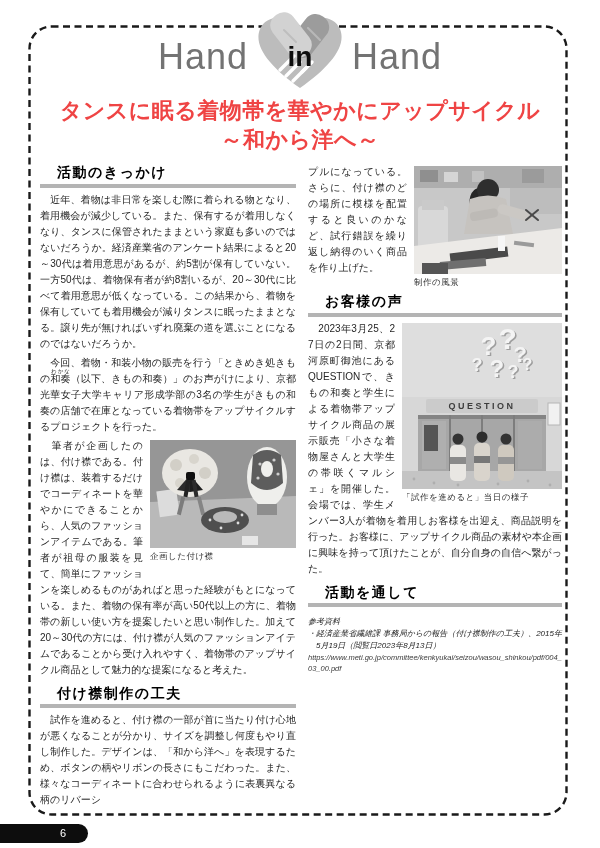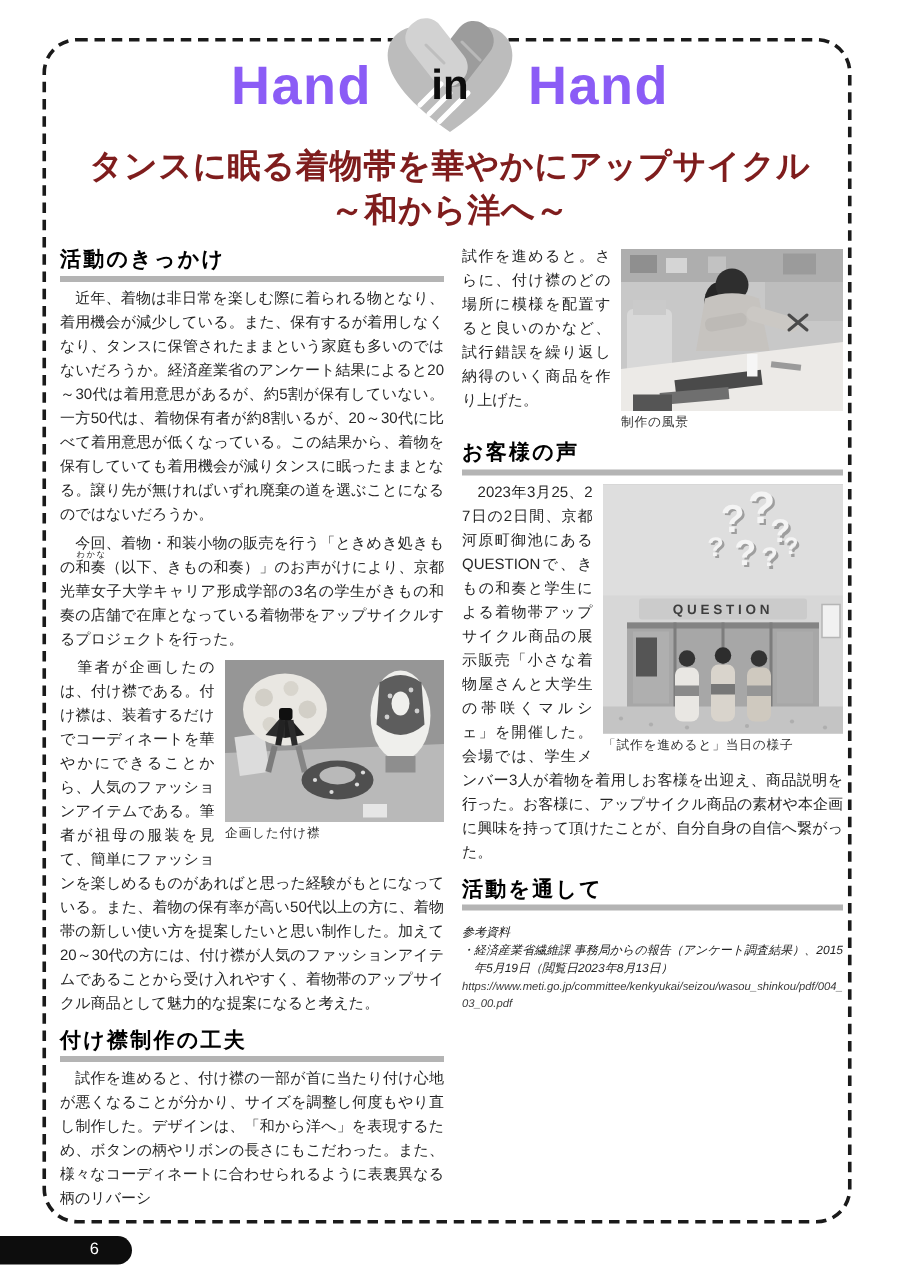--- a/index.html
+++ b/index.html
@@ -3,31 +3,31 @@
 <meta charset="utf-8">
 <style>
   html,body{margin:0;padding:0;background:#fff;}
   .page{
     position:relative;width:600px;height:848px;background:#fff;overflow:hidden;
     font-family:"Liberation Sans","DejaVu Sans",sans-serif;color:#222;
   }
   .frame{position:absolute;left:28px;top:25px;width:540px;height:791px;}
   .header{position:absolute;left:40px;top:8px;width:520px;text-align:center;z-index:2;}
   .logo-row{display:flex;align-items:flex-start;justify-content:center;height:88px;}
-  .logo-word{font-size:36px;font-weight:bold;color:#8b5cf6;letter-spacing:1px;margin-top:28px;}
+  .logo-word{font-size:36px;font-weight:normal;color:#737373;letter-spacing:1px;margin-top:28px;}
   .logo-svg{width:100px;height:88px;margin:0 2px;}
-  .title{font-size:22px;font-weight:bold;color:#7f1d1d;line-height:1.32;letter-spacing:.5px;}
+  .title{font-size:22px;font-weight:bold;color:#ef4444;line-height:1.32;letter-spacing:.5px;}
   .columns{position:absolute;left:40px;top:164px;width:522px;display:flex;gap:12px;z-index:1;}
   .col{font-size:10px;line-height:16px;text-align:justify;color:#262626;word-break:break-all;}
   .col-left{width:256px;}
   .col-right{width:254px;}
   .col p{margin:0 0 3px 0;}
   .sec{clear:both;margin:7px 0 4px 0;}
   .sec.first{margin-top:0;}
-  .sec-title{font-size:14px;font-weight:bold;color:#000;letter-spacing:1.5px;padding-bottom:2px;line-height:1.25;}
+  .sec-title{font-size:14px;font-weight:bold;color:#000;letter-spacing:1.5px;padding-bottom:2px;line-height:1.25;margin-left:17px;}
   .sec-bar{height:4px;background:#b4b4b4;}
   .ph{float:right;margin:2px 0 3px 7px;}
   .ph svg{display:block;background:#a9a9a9;}
   .cap{font-size:8.5px;color:#333;text-align:right;margin-top:18px;line-height:1.25;letter-spacing:.5px;}
   ruby rt{font-size:5.5px;color:#222;}
   .refs{clear:both;margin-top:9px;font-size:8px;line-height:1.5;color:#222;font-style:italic;}
   .ref-item{padding-left:8px;text-indent:-8px;}
   .ref-url{font-size:7.5px;color:#3a3a3a;overflow-wrap:anywhere;}
   .author{clear:both;margin-top:9px;font-size:9px;color:#1c1c1c;letter-spacing:.3px;}
   .page-tab{
@@ -153,21 +153,21 @@
             </g>
             <polygon points="0,80 148,62 148,108 0,108" fill="#eceae7"></polygon>
             <rect x="36" y="84" width="58" height="10" fill="#4a4a4a" transform="rotate(-7 65 89)"></rect>
             <rect x="26" y="94" width="46" height="8" fill="#6f6f6f" transform="rotate(-5 49 98)"></rect>
             <rect x="8" y="97" width="26" height="11" fill="#555555"></rect>
             <rect x="84" y="70" width="7" height="15" fill="#f6f6f6"></rect>
             <rect x="100" y="76" width="20" height="4" fill="#9a9a9a" transform="rotate(7 110 78)"></rect>
           </svg>
           <span class="cap">制作の風景</span>
         </span>
-        <span>試作を進めると。さらに、付け襟のどの場所に模様を配置すると良いのかなど、試行錯誤を繰り返し納得のいく商品を作り上げた。</span>
+        <span>プルになっている。さらに、付け襟のどの場所に模様を配置すると良いのかなど、試行錯誤を繰り返し納得のいく商品を作り上げた。</span>
       </p>
 
       <div class="sec">
         <div class="sec-title">お客様の声</div>
         <div class="sec-bar"></div>
       </div>
       <p>
         <span class="ph">
           <svg width="160" height="166" viewBox="0 0 160 166">
             <rect width="160" height="166" fill="#d7d7d7"></rect>
@@ -232,21 +232,21 @@
         <span>　2023年3月25、27日の2日間、京都河原町御池にあるQUESTIONで、きもの和奏と学生による着物帯アップサイクル商品の展示販売「小さな着物屋さんと大学生の帯咲くマルシェ」を開催した。会場では、学生メンバー3人が着物を着用しお客様を出迎え、商品説明を行った。お客様に、アップサイクル商品の素材や本企画に興味を持って頂けたことが、自分自身の自信へ繋がった。</span>
       </p>
 
       <div class="sec">
         <div class="sec-title">活動を通して</div>
         <div class="sec-bar"></div>
       </div>
 
       <div class="refs">
         <div>参考資料</div>
-        <div class="ref-item">・経済産業省繊維課 事務局からの報告（アンケート調査結果）、2015年5月19日（閲覧日2023年8月13日）</div>
+        <div class="ref-item">・経済産業省繊維課 事務局からの報告（付け襟制作の工夫）、2015年5月19日（閲覧日2023年8月13日）</div>
         <div class="ref-url">https://www.meti.go.jp/committee/kenkyukai/seizou/wasou_shinkou/pdf/004_03_00.pdf</div>
       </div>
 
     </div>
   </div>
 
   <div class="page-tab">
     <span>6</span>
   </div>
 </div>

